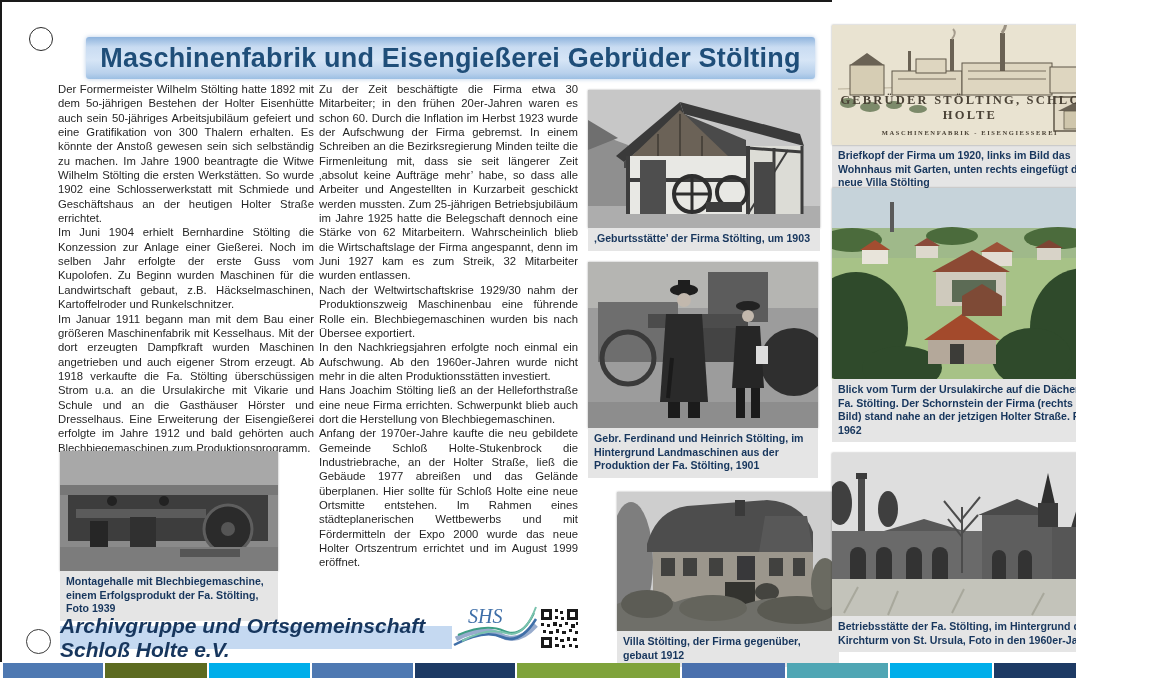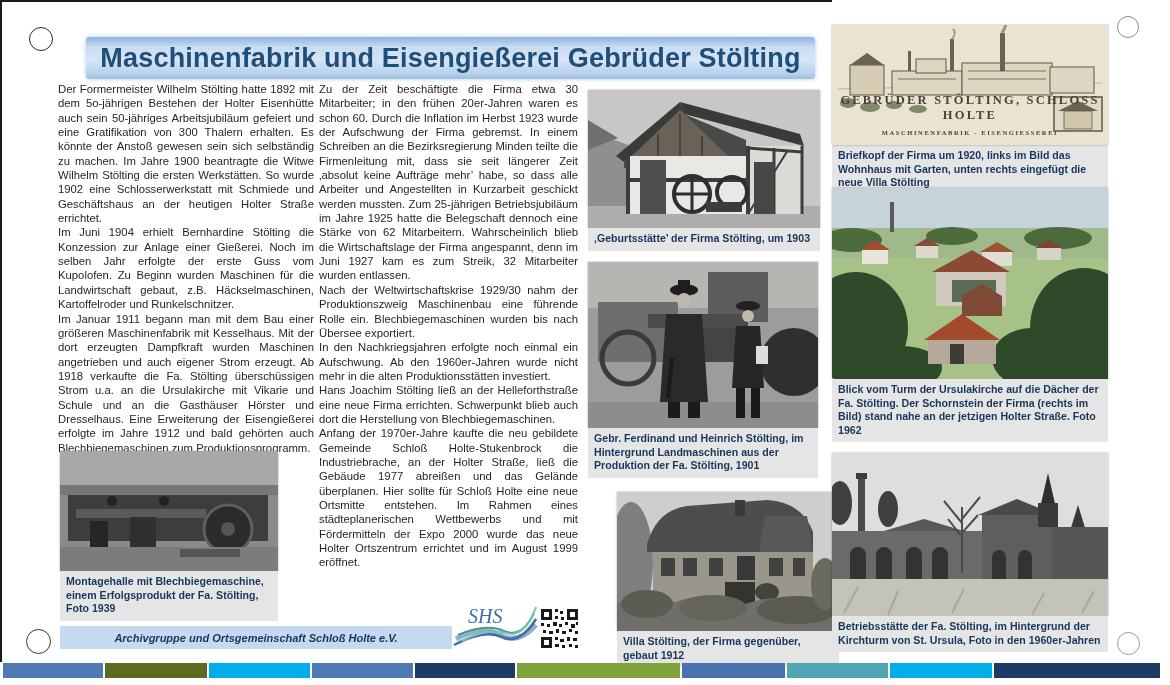--- a/index.html
+++ b/index.html
@@ -1,17 +1,17 @@
 <!DOCTYPE html>
 <html lang="de"><head>
 <meta charset="utf-8">
 <style>
   html,body{margin:0;padding:0;background:#fff;}
   #board{
-    position:relative;width:1170px;height:685px;background:#ffffff;
+    position:relative;width:1076px;height:685px;background:#ffffff;
     font-family:"Liberation Sans",sans-serif;overflow:hidden;
   }
   .edge-top{position:absolute;left:0;top:0;width:832px;height:2px;background:#1a1a1a;}
   .edge-left{position:absolute;left:0;top:0;width:2px;height:662px;background:#1a1a1a;}
   .hole{position:absolute;border-radius:50%;background:#fff;box-sizing:border-box;}
   .hole.tl{left:29px;top:27px;width:24px;height:24px;border:1.6px solid #2a2a2a;}
   .hole.tr{left:1117px;top:16px;width:22px;height:22px;border:1.3px solid #8a8a8a;}
   .hole.bl{left:26px;top:629px;width:25px;height:25px;border:1.5px solid #3a3a3a;}
   .hole.br{left:1117px;top:632px;width:23px;height:23px;border:1.3px solid #9a9a9a;}
 
@@ -43,21 +43,21 @@
   #fig-blick{left:832px;top:188px;width:276px;}
   #fig-betriebsstaette{left:832px;top:453px;width:276px;}
 
   .lh-text{position:absolute;left:0;right:0;text-align:center;color:#4a4236;font-family:"Liberation Serif",serif;font-weight:bold;}
   .lh-line1{bottom:22px;font-size:12.5px;letter-spacing:2.2px;}
   .lh-line2{bottom:9px;font-size:6.5px;letter-spacing:1.6px;}
 
   .footer-bar{
     position:absolute;left:60px;top:626px;width:392px;height:23px;background:#c5d9f1;
     display:flex;align-items:center;justify-content:center;
-    color:#17365d;font-size:11px;font-style:italic;font-weight:600;
+    color:#17365d;font-size:21px;font-style:italic;font-weight:600;
   }
   #shs-logo{position:absolute;left:452px;top:595px;width:86px;height:62px;}
   #qr{position:absolute;left:539px;top:607px;width:41px;height:43px;}
 
   #stripe{position:absolute;left:3px;top:663px;height:15px;display:flex;gap:2px;}
   .stripe-seg{height:15px;}
 </style>
 </head>
 <body>
 

